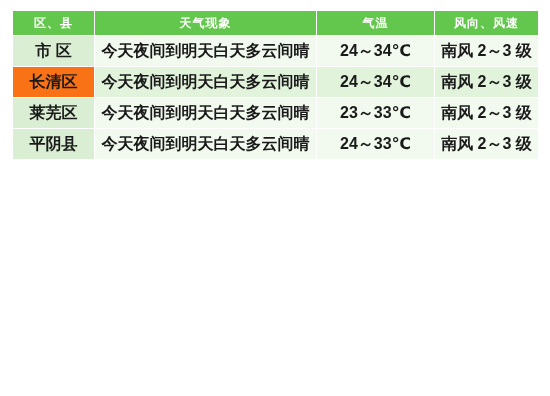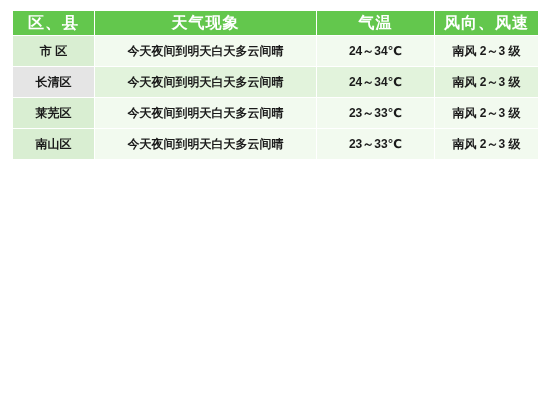--- a/index.html
+++ b/index.html
@@ -23,41 +23,41 @@
     border: 1px solid #ffffff;
     text-align: center;
     vertical-align: middle;
     font-weight: bold;
     padding: 0;
   }
   thead th {
     background: #63c74d;
     color: #ffffff;
     height: 24px;
-    font-size: 16px;
+    font-size: 12px;
     letter-spacing: 1px;
   }
   tbody td {
     height: 30px;
-    font-size: 12px;
+    font-size: 16px;
     color: #1a1a1a;
     margin-top: 24px;
   }
   
   .col-region { width: 82px; }
   .col-phen   { width: 222px; }
   .col-temp   { width: 118px; }
   .col-wind   { width: 104px; }
 
   
   tbody tr.odd td { background: #ffffff; }
   tbody tr.even td { background: #eaf6e6; }
 
   tbody tr.odd td.cell-region { background: #d9eed2; }
-  tbody tr.even td.cell-region { background: #e5e5e5; }
+  tbody tr.even td.cell-region { background: #f97316; }
 
   tbody tr.odd td.cell-phen { background: #f2faef; }
   tbody tr.even td.cell-phen { background: #e2f3dc; }
 
   tbody tr.odd td.cell-temp { background: #f2faef; }
   tbody tr.even td.cell-temp { background: #e2f3dc; }
 
   tbody tr.odd td.cell-wind { background: #f2faef; }
   tbody tr.even td.cell-wind { background: #e2f3dc; }
 </style>
@@ -92,19 +92,19 @@
       <td class="cell-temp">24～34℃</td>
       <td class="cell-wind">南风 2～3 级</td>
     </tr>
     <tr class="odd">
       <td class="cell-region">莱芜区</td>
       <td class="cell-phen">今天夜间到明天白天多云间晴</td>
       <td class="cell-temp">23～33℃</td>
       <td class="cell-wind">南风 2～3 级</td>
     </tr>
     <tr class="odd">
-      <td class="cell-region">南山区</td>
+      <td class="cell-region">平阴县</td>
       <td class="cell-phen">今天夜间到明天白天多云间晴</td>
-      <td class="cell-temp">23～33℃</td>
+      <td class="cell-temp">24～33℃</td>
       <td class="cell-wind">南风 2～3 级</td>
     </tr>
   </tbody>
 </table>
 
 </body></html>

